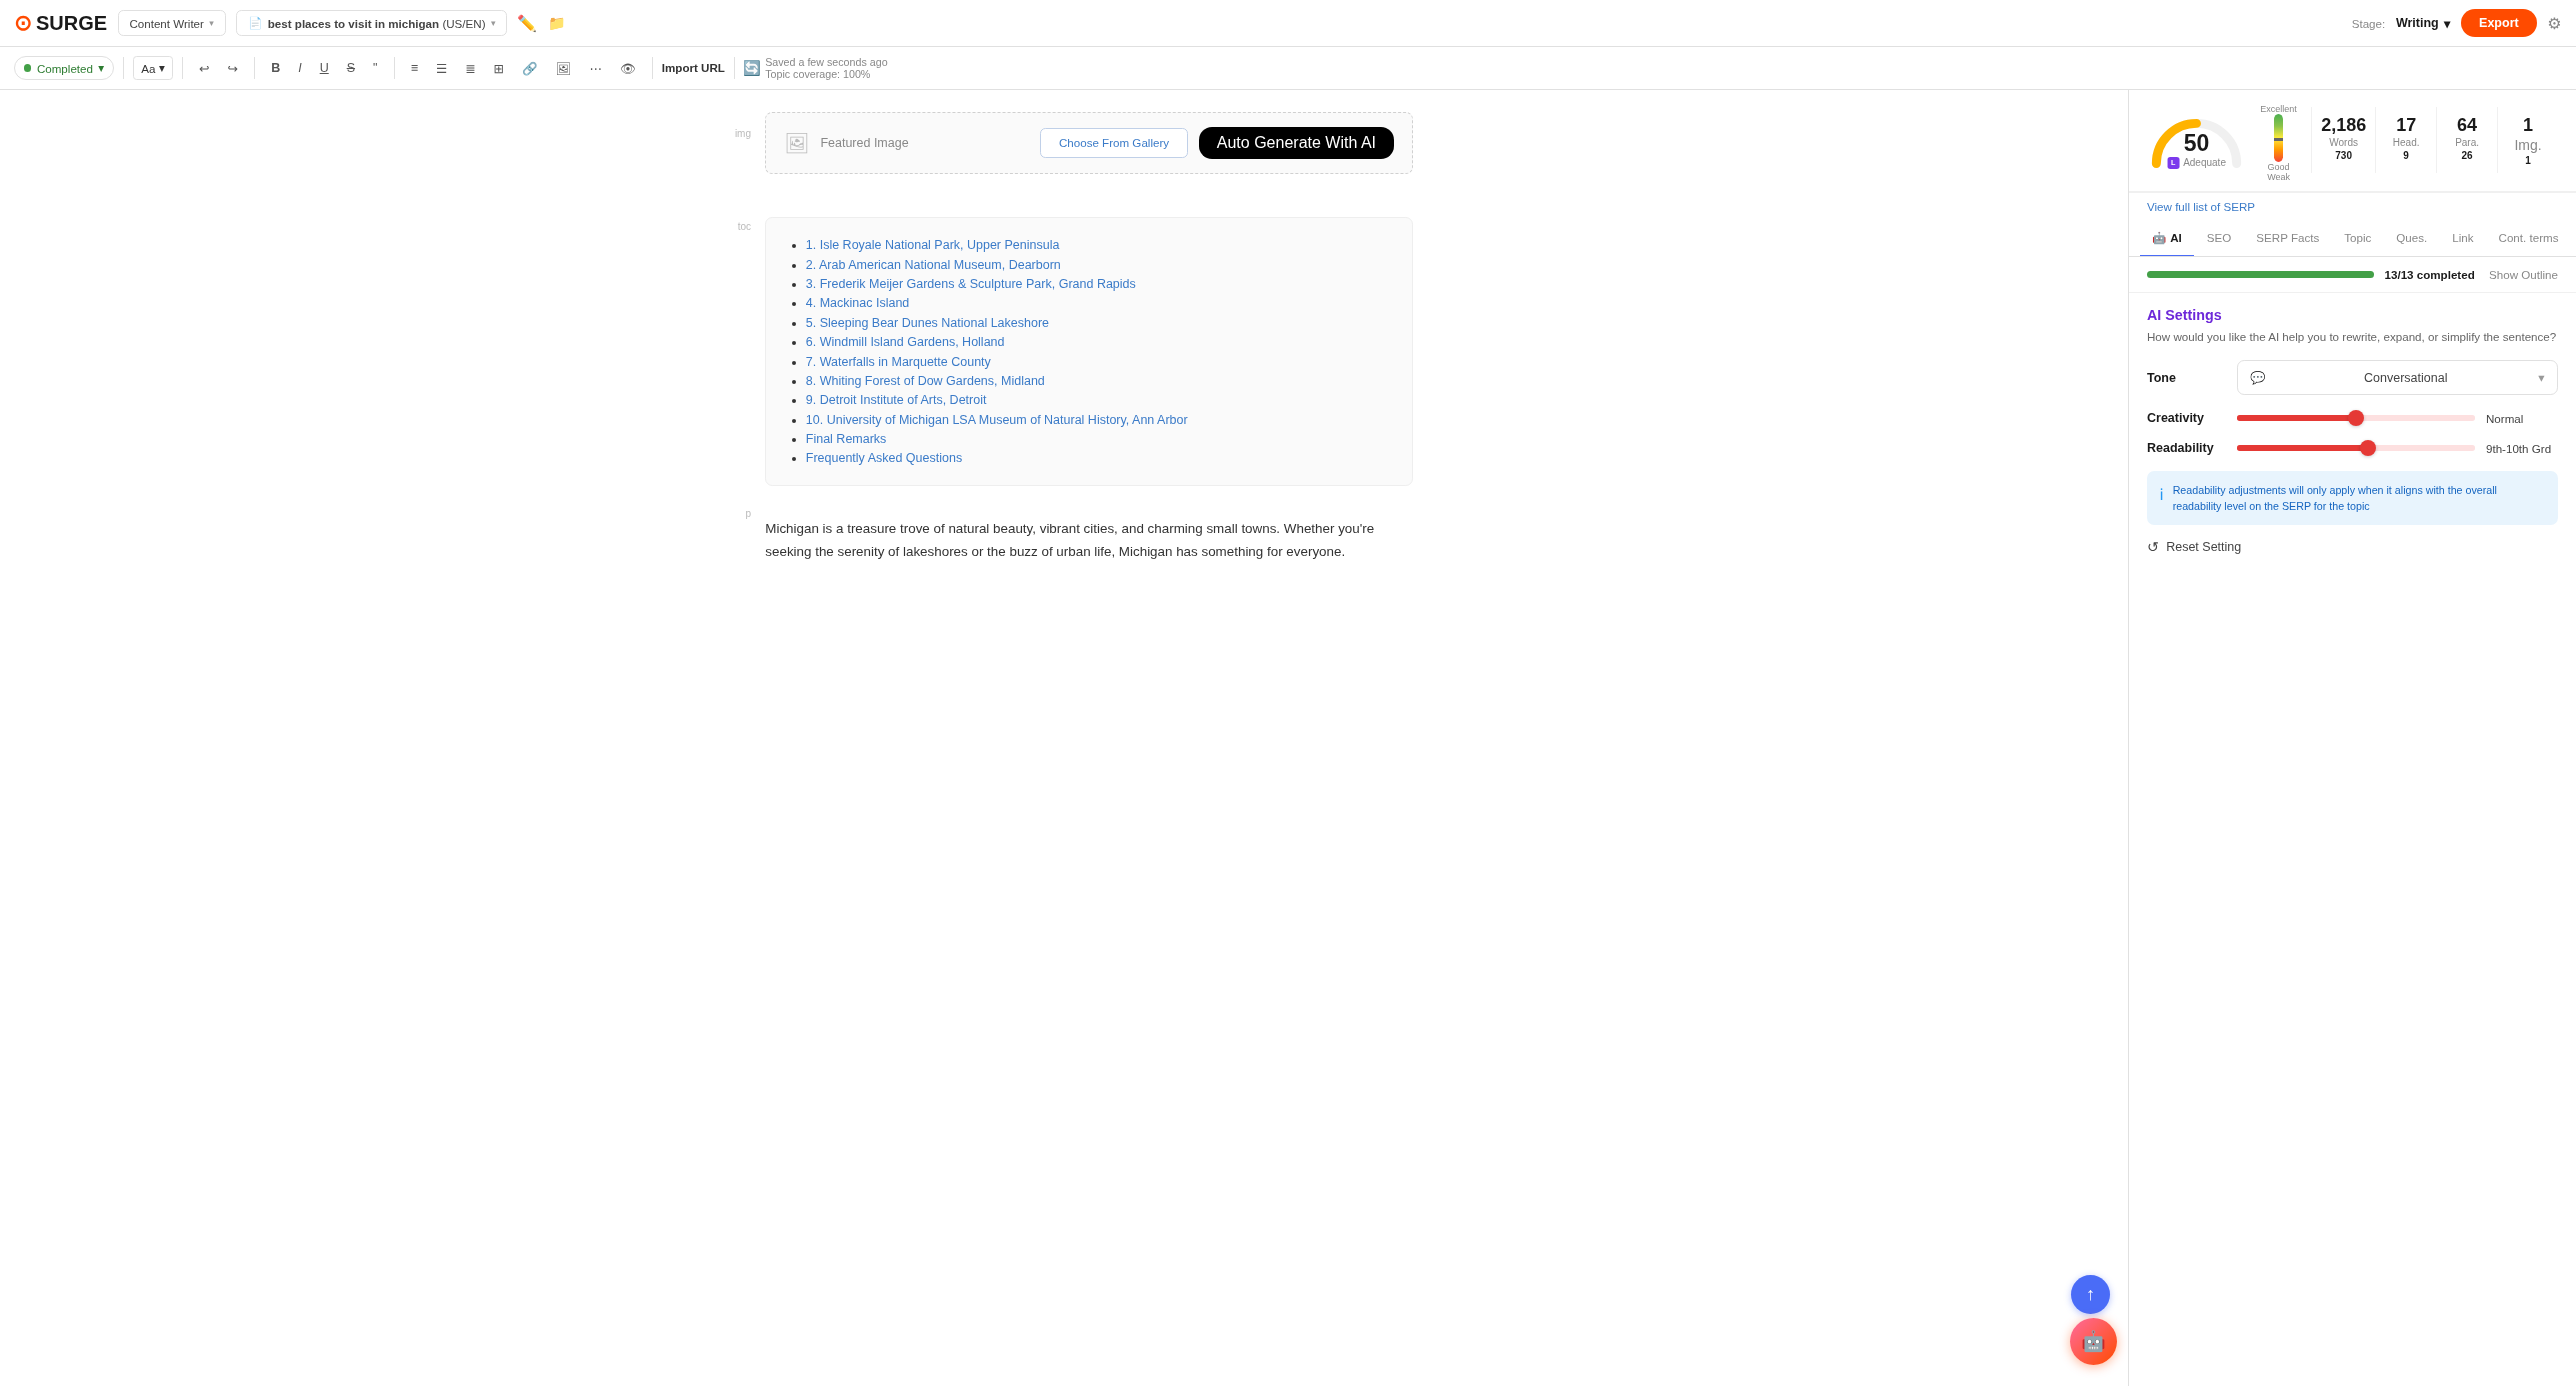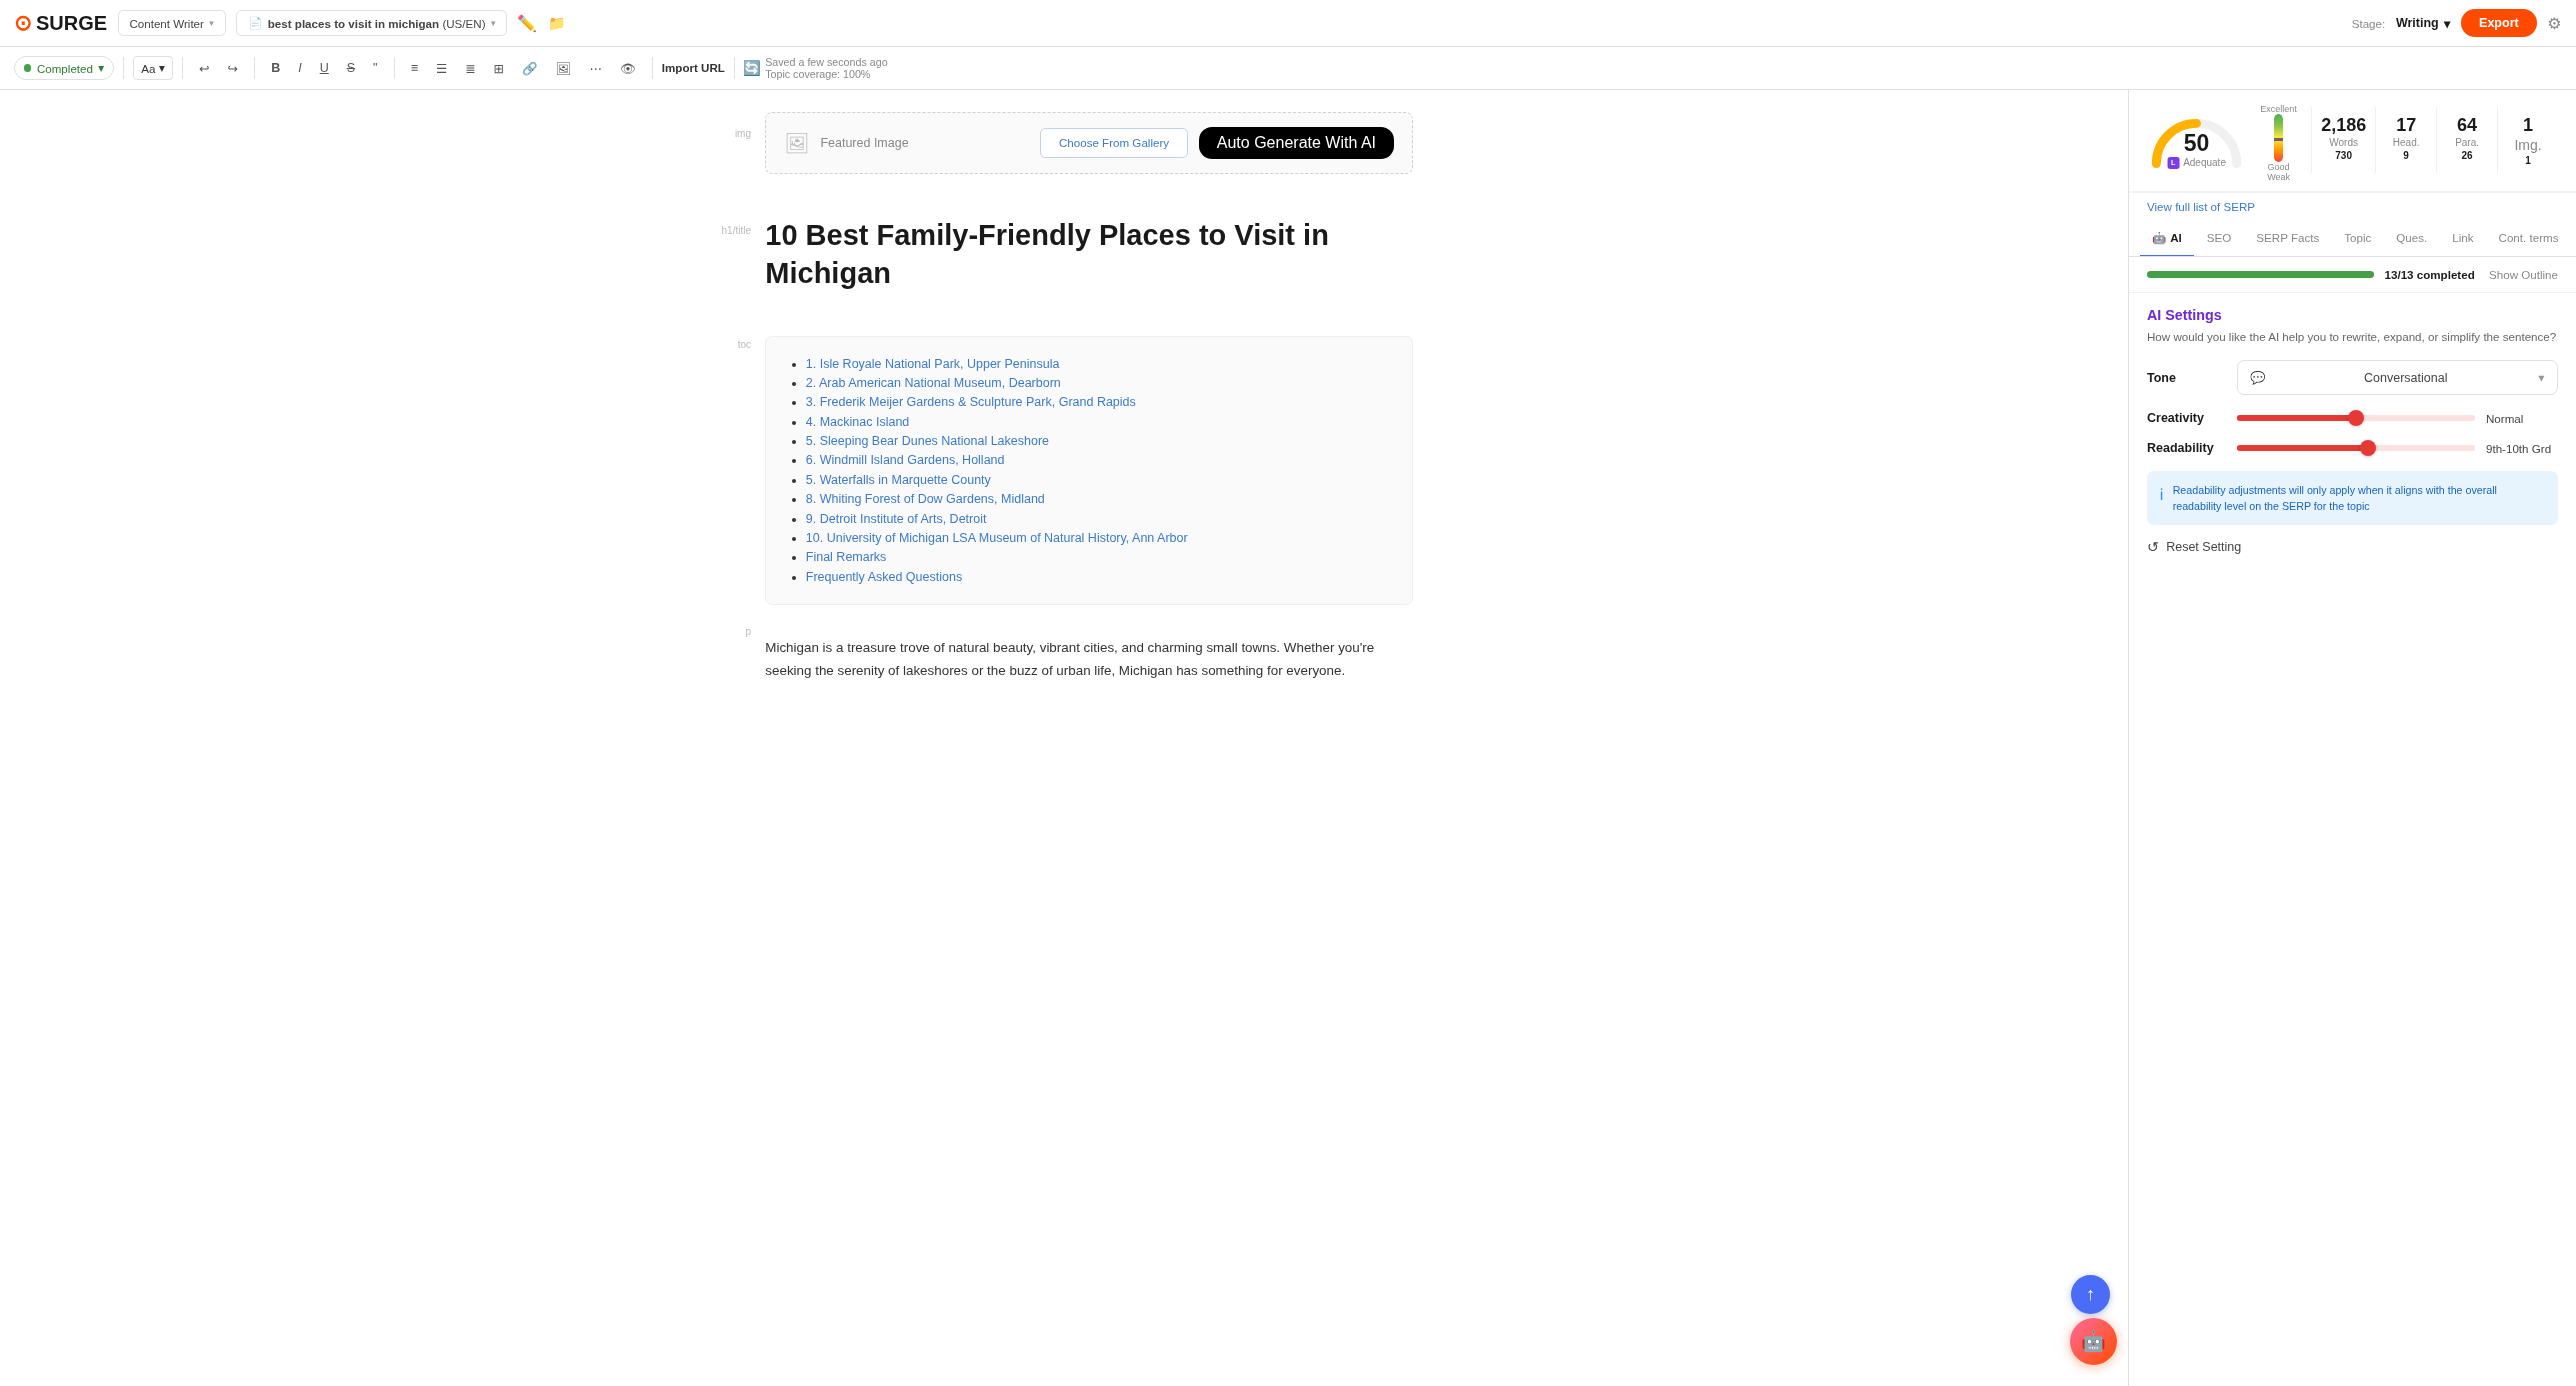--- a/index.html
+++ b/index.html
@@ -237,36 +237,32 @@
       <div style="display:flex; align-items:flex-start; gap:14.3px; margin-bottom:21.5px;">
         <span class="side-label" style="font-size:10px;color:#bbb;min-width:36px;text-align:right;padding-top:16px;">img</span>
         <div class="featured-image-bar" style="flex:1;">
           <span class="featured-image-icon">🖼</span>
           <span class="featured-image-text">Featured Image</span>
           <button class="btn-gallery">Choose From Gallery</button>
           <button class="btn-ai-generate">Auto Generate With AI</button>
         </div>
       </div>
 
-      <div style="display:flex; align-items:flex-start; gap:14.3px; margin-bottom:21.5px;">
-        <span style="font-size:10px;color:#bbb;min-width:36px;text-align:right;padding-top:7.2px;">h1/title</span>
-        <h1 class="article-title" contenteditable="true" style="flex: 1 1 0%;">10 Best Family-Friendly Places to Visit in Michigan</h1>
-      </div>
 
       <div style="display:flex; align-items:flex-start; gap:14.3px; margin-bottom:18px;">
         <span style="font-size:10px;color:#bbb;min-width:36px;text-align:right;padding-top:3.6px;">toc</span>
         <div style="flex:1; border:0.9px solid #eee; border-radius:7.2px; padding:14.3px 18px; background:#fafafa;">
           <ul class="toc-list" id="toc-list">
               <li><a href="#">1. Isle Royale National Park, Upper Peninsula</a></li>
               <li><a href="#">2. Arab American National Museum, Dearborn</a></li>
               <li><a href="#">3. Frederik Meijer Gardens &amp; Sculpture Park, Grand Rapids</a></li>
               <li><a href="#">4. Mackinac Island</a></li>
               <li><a href="#">5. Sleeping Bear Dunes National Lakeshore</a></li>
               <li><a href="#">6. Windmill Island Gardens, Holland</a></li>
-              <li><a href="#">5. Waterfalls in Marquette County</a></li>
+              <li><a href="#">7. Waterfalls in Marquette County</a></li>
               <li><a href="#">8. Whiting Forest of Dow Gardens, Midland</a></li>
               <li><a href="#">9. Detroit Institute of Arts, Detroit</a></li>
               <li><a href="#">10. University of Michigan LSA Museum of Natural History, Ann Arbor</a></li>
               <li><a href="#">Final Remarks</a></li>
               <li><a href="#">Frequently Asked Questions</a></li>
             </ul>
         </div>
       </div>
 
       <div style="display:flex; align-items:flex-start; gap:14.3px;">

